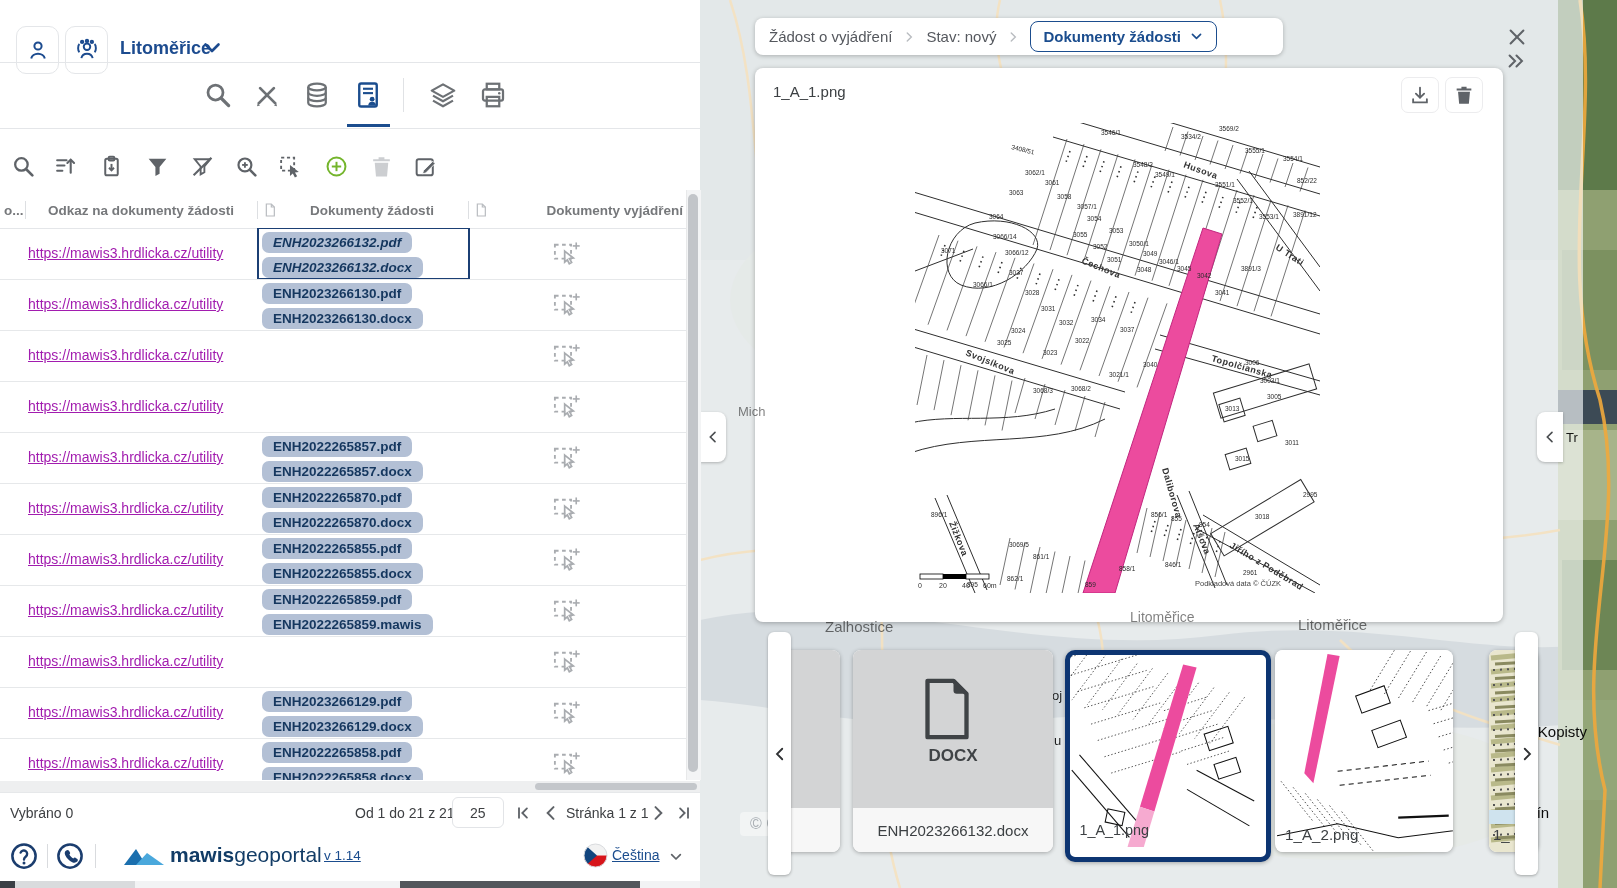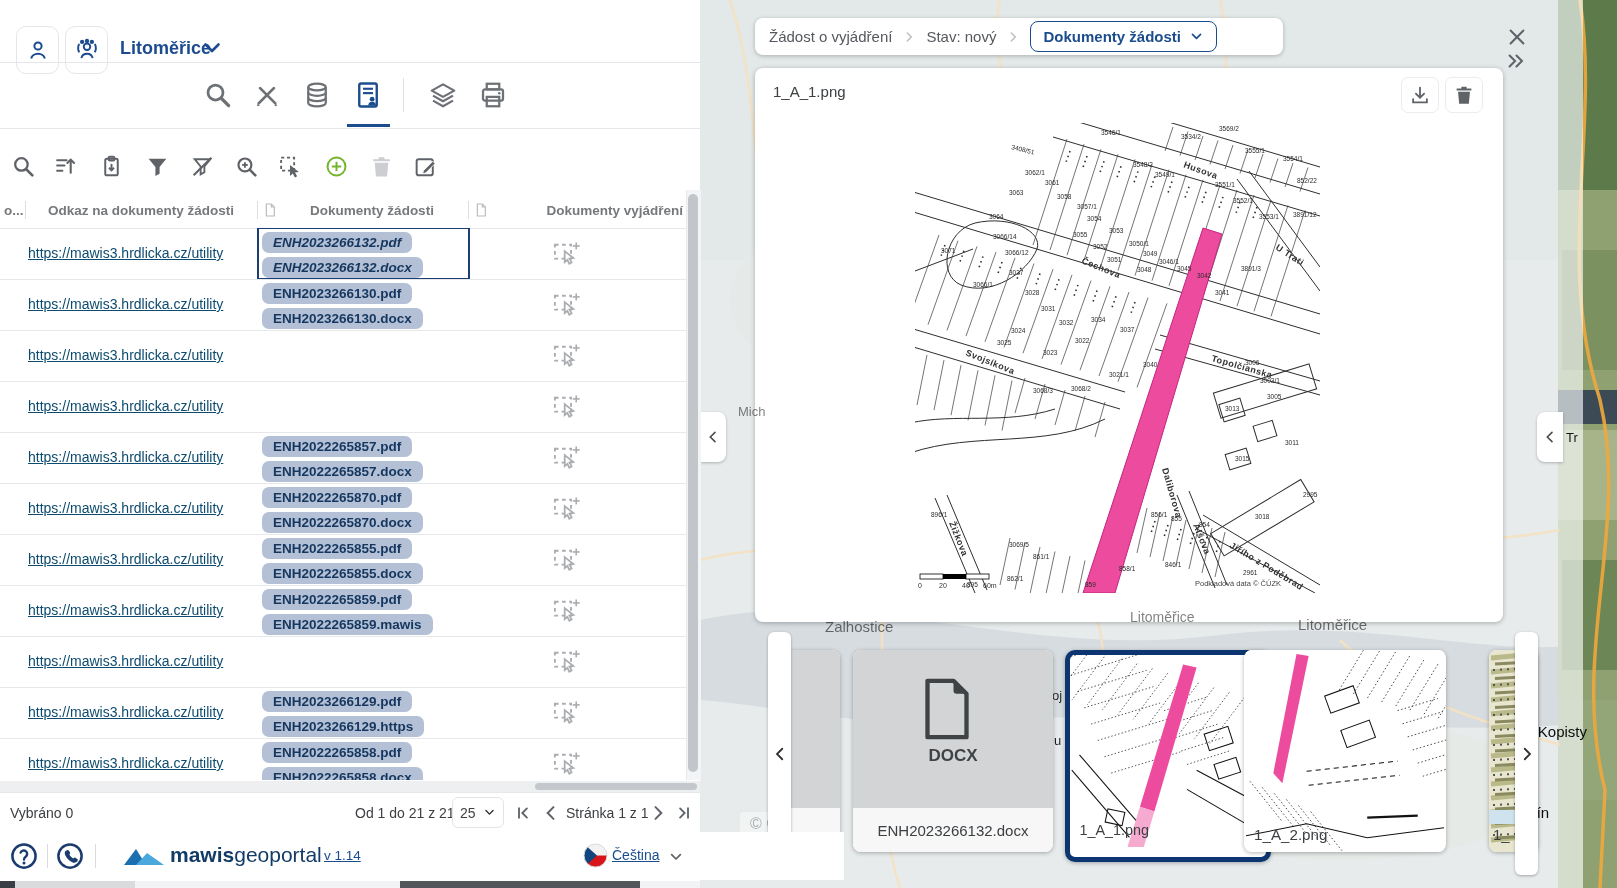--- a/index.html
+++ b/index.html
@@ -17,38 +17,38 @@
   .tt-ic{position:absolute;top:154px;width:25px;height:25px;color:#5f6368;cursor:pointer;}
   .tt-ic.green{color:#74b52c;}
   .tt-ic.disabled{color:#ccced1;}
   
   #thead{position:absolute;left:0;top:195px;width:686px;height:33px;font-size:13.5px;font-weight:bold;color:#76787b;}
   .hsep{position:absolute;top:6px;width:1px;height:18px;background:#dddfe2;}
   .hfile{position:absolute;top:7px;width:16px;height:16px;color:#b9bcc0;}
   #rows{position:absolute;left:0;top:228px;width:686px;height:552px;overflow:hidden;}
   .trow{position:absolute;left:0;width:686px;height:51px;border-bottom:1px solid #e6e8ea;overflow:hidden;}
   .tlink{position:absolute;left:28px;top:0;width:229px;height:51px;line-height:51px;font-size:14px;
-    color:#0c4a6e;text-decoration:underline;white-space:nowrap;overflow:hidden;cursor:pointer;}
+    color:#a21caf;text-decoration:underline;white-space:nowrap;overflow:hidden;cursor:pointer;}
   .chips{position:absolute;left:258px;top:0;width:211px;height:51px;padding:0;}
   .chips.sel{outline:2px solid #1b3f74;outline-offset:-1px;font-style:italic;}
   .chip{display:block;width:fit-content;margin:4px 0 0 4px;padding:3px 11px;background:#b3c0d5;color:#15375f;
     border-radius:7px;font-size:13.5px;font-weight:bold;white-space:nowrap;cursor:pointer;}
   .selplace{position:absolute;left:552px;top:12px;width:30px;height:28px;color:#a9acb0;cursor:pointer;}
   
   #vtrack{position:absolute;left:686px;top:190px;width:14px;height:590px;background:#f3f4f5;border-left:1px solid #e8e9ea;}
   #vthumb{position:absolute;left:688px;top:194px;width:10px;height:578px;background:#c2c5c9;border-radius:5px;}
   #htrack{position:absolute;left:0;top:781px;width:700px;height:11px;background:#eeeff0;}
   #hthumb{position:absolute;left:535px;top:783px;width:162px;height:7px;background:#c4c7cb;border-radius:4px;}
   
   #pagbar{position:absolute;left:0;top:792px;width:700px;height:40px;border-top:1px solid #e6e8ea;background:#fff;
     font-size:14px;color:#3e4043;}
   #pagbar .pic{position:absolute;top:10px;width:20px;height:20px;color:#5f6368;cursor:pointer;}
   #pagesize{position:absolute;left:452px;top:4px;width:52px;height:31px;border:1px solid #e2e4e7;border-radius:6px;
-    background:#fff;display:flex;align-items:center;justify-content:space-between;padding:0 7px;cursor:pointer;box-sizing:border-box;}
-  #footer{position:absolute;left:0;top:832px;width:844px;height:48px;background:#fff;}
+    background:#fff;display:flex;align-items:center;justify-content:space-between;padding:0 17px;cursor:pointer;box-sizing:border-box;}
+  #footer{position:absolute;left:0;top:832px;width:700px;height:48px;background:#fff;}
   .f-ic{position:absolute;top:9px;width:30px;height:30px;color:#1b3d6e;cursor:pointer;}
   .fsep{position:absolute;top:12px;width:1px;height:24px;background:#d9dbde;}
   #brand{position:absolute;left:170px;top:11px;font-size:21px;color:#123c66;cursor:pointer;}
   #brand b{font-weight:bold;}
   #version{position:absolute;left:324px;top:16px;font-size:13.5px;color:#1b4d8e;text-decoration:underline;cursor:pointer;}
   #lang{position:absolute;left:612px;top:15px;font-size:14px;color:#1b4d8e;text-decoration:underline;cursor:pointer;}
   #bottomstrip{position:absolute;left:0;top:881px;width:700px;height:7px;background:#f2f3f4;}
   #bottomstrip .s1{position:absolute;left:0;top:0;width:15px;height:7px;background:#3a3f45;}
   #bottomstrip .s2{position:absolute;left:15px;top:0;width:120px;height:7px;background:#d9dbdd;}
   #bottomstrip .s3{position:absolute;left:400px;top:0;width:240px;height:7px;background:#53575c;}
@@ -669,21 +669,21 @@
           <line x1="130" y1="120" x2="190" y2="152"></line>
         <rect x="140" y="78" width="26" height="18" transform="rotate(-18 153 87)"></rect>
         <rect x="150" y="110" width="24" height="16" transform="rotate(-18 162 118)"></rect>
         <rect x="36" y="162" width="18" height="14" transform="rotate(12 45 169)"></rect>
       </g>
       <polygon points="116,10 130,13 86,163 71,158" fill="#ec4b9e"></polygon>
       <polygon points="71,158 86,163 75,200 58,200" fill="#f6aad0"></polygon>
       <text x="8" y="188" font-size="15" fill="#3c4043" font-family="Liberation Sans,sans-serif">1_A_1.png</text>
     </svg>
   </div>
-  <div class="card" style="left:544px;width:202px">
+  <div class="card" style="left:575px;width:178px">
     <svg width="202" height="202" viewBox="0 0 196 200" style="display:block">
       <rect width="196" height="200" fill="#fff"></rect>
       <g stroke="#222" stroke-width="0.8" stroke-dasharray="1.5 2.2" fill="none">
         <g>
             <line x1="120" y1="-6" x2="92" y2="40"></line>
             <line x1="134" y1="-2" x2="106" y2="44"></line>
             <line x1="148" y1="2" x2="120" y2="48"></line>
             <line x1="162" y1="6" x2="134" y2="52"></line>
             <line x1="176" y1="10" x2="148" y2="56"></line>
             <line x1="190" y1="14" x2="162" y2="60"></line>
@@ -1025,21 +1025,21 @@
       <span class="selplace">
           <svg class="icon">
             <use href="#sy-selplace"></use>
           </svg>
         </span>
     </div>
     <div class="trow" style="top:459px">
       <a class="tlink">https://mawis3.hrdlicka.cz/utility</a>
       <div class="chips">
         <span class="chip">ENH2023266129.pdf</span>
-        <span class="chip">ENH2023266129.https</span>
+        <span class="chip">ENH2023266129.docx</span>
       </div>
       <span class="selplace">
           <svg class="icon">
             <use href="#sy-selplace"></use>
           </svg>
         </span>
     </div>
     <div class="trow" style="top:510px">
       <a class="tlink">https://mawis3.hrdlicka.cz/utility</a>
       <div class="chips">

